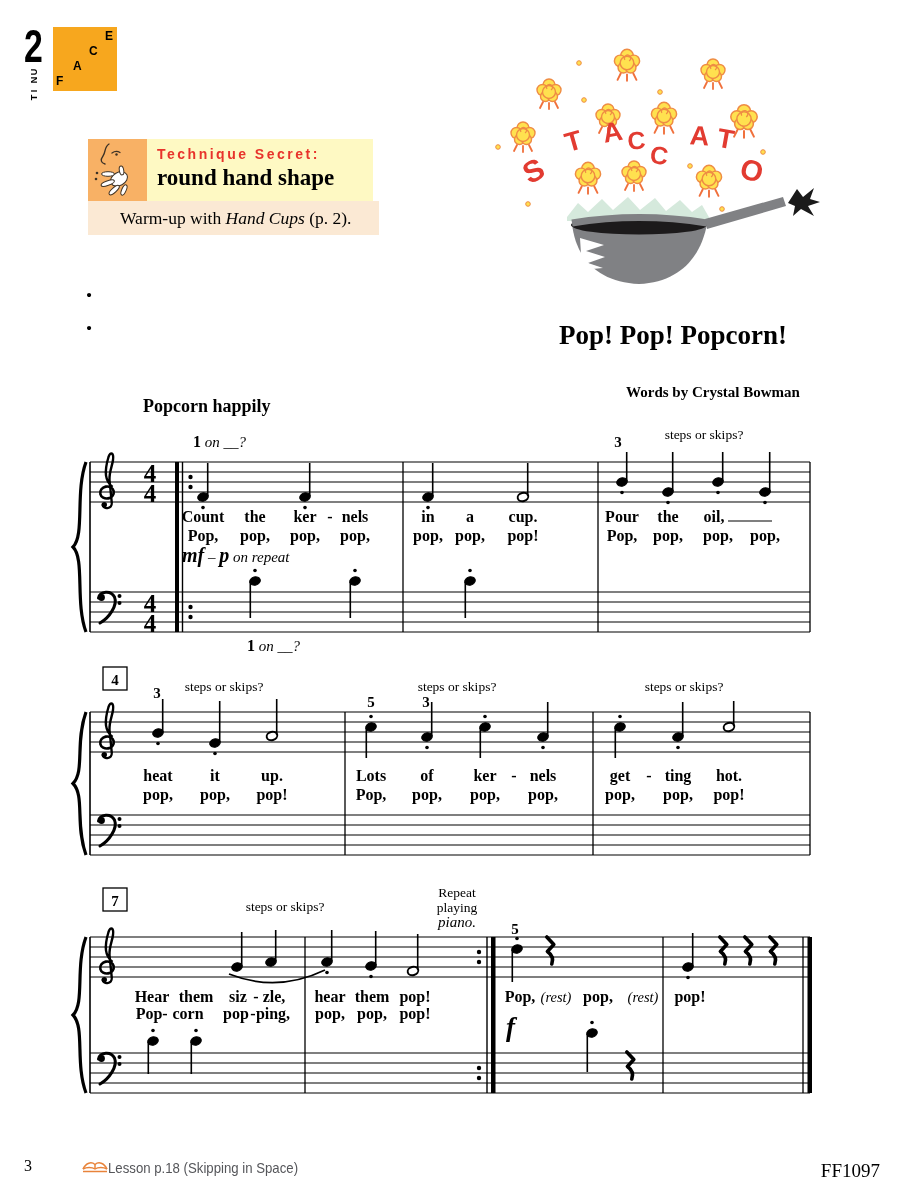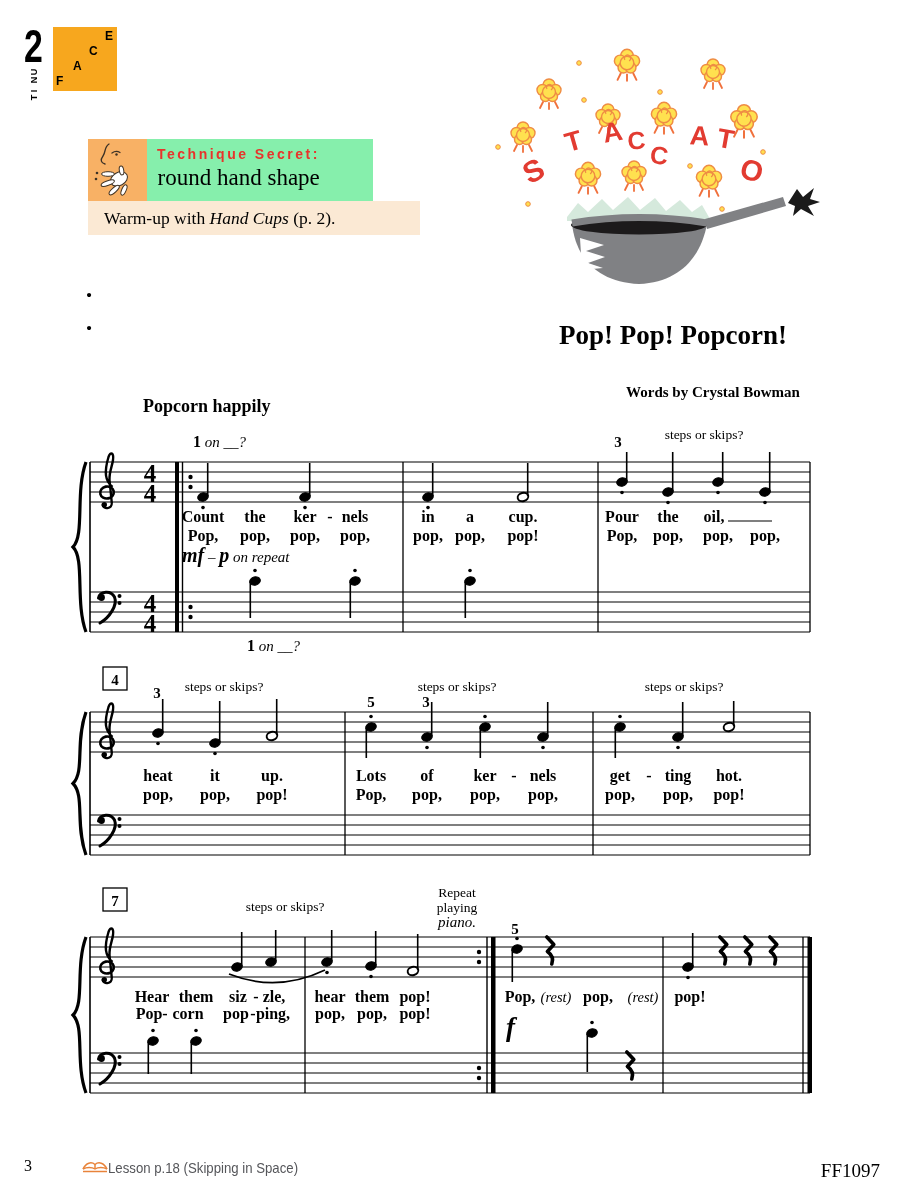--- a/index.html
+++ b/index.html
@@ -10,28 +10,28 @@
   
   #unit-number{left:24px;top:24px;font-family:"Liberation Sans",sans-serif;font-weight:bold;
     font-size:47px;line-height:44px;transform:scaleX(.72);transform-origin:left top;}
   #unit-label{left:27px;top:64px;width:14px;}
   #unit-label span{display:block;font-family:"Liberation Sans",sans-serif;font-weight:bold;
     font-size:9px;line-height:8.4px;transform:rotate(-90deg);}
   #unit-square{left:53px;top:27px;width:64px;height:64px;background:#F7A71E;}
   .sq-letter{position:absolute;font-family:"Liberation Sans",sans-serif;font-weight:bold;font-size:12px;}
   
   #tech-box{left:88px;top:139px;width:285px;height:96px;}
-  #tech-header{position:absolute;left:0;top:0;width:285px;height:62px;background:#86efac;display:flex;text-align:right;}
+  #tech-header{position:absolute;left:0;top:0;width:285px;height:62px;background:#fef9c3;display:flex;}
   #tech-icon-cell{width:59px;height:62px;background:#F8B165;flex:none;}
   #tech-texts{padding:7px 0 0 10px;}
   #tech-title{font-family:"Liberation Sans",sans-serif;font-weight:bold;font-size:14px;
     letter-spacing:2.5px;color:#E8332B;}
-  #tech-sub{font-size:23px;font-weight:normal;margin-top:3px;}
-  #tech-strip{position:absolute;left:0;top:62px;width:332px;height:34px;background:#FBE9D4;
-    font-size:17.5px;line-height:34px;padding-left:16px;box-sizing:border-box;}
+  #tech-sub{font-size:23px;font-weight:bold;margin-top:3px;}
+  #tech-strip{position:absolute;left:0;top:62px;width:291px;height:34px;background:#FBE9D4;
+    font-size:17.5px;line-height:34px;padding-left:32px;box-sizing:border-box;}
   
   #bullets{left:86px;top:284px;width:410px;font-size:17.5px;line-height:22.5px;}
   .bullet-row{display:flex;}
   .bullet-dot{width:20px;flex:none;}
   .b2{margin-top:10px;}
   
   #song-title{left:490px;top:320px;width:366px;text-align:center;font-size:27px;font-weight:bold;}
   #song-credit{left:612px;top:384px;width:202px;text-align:center;font-size:15px;font-weight:bold;}
   #tempo{left:143px;top:396px;font-size:18px;font-weight:bold;}
   

